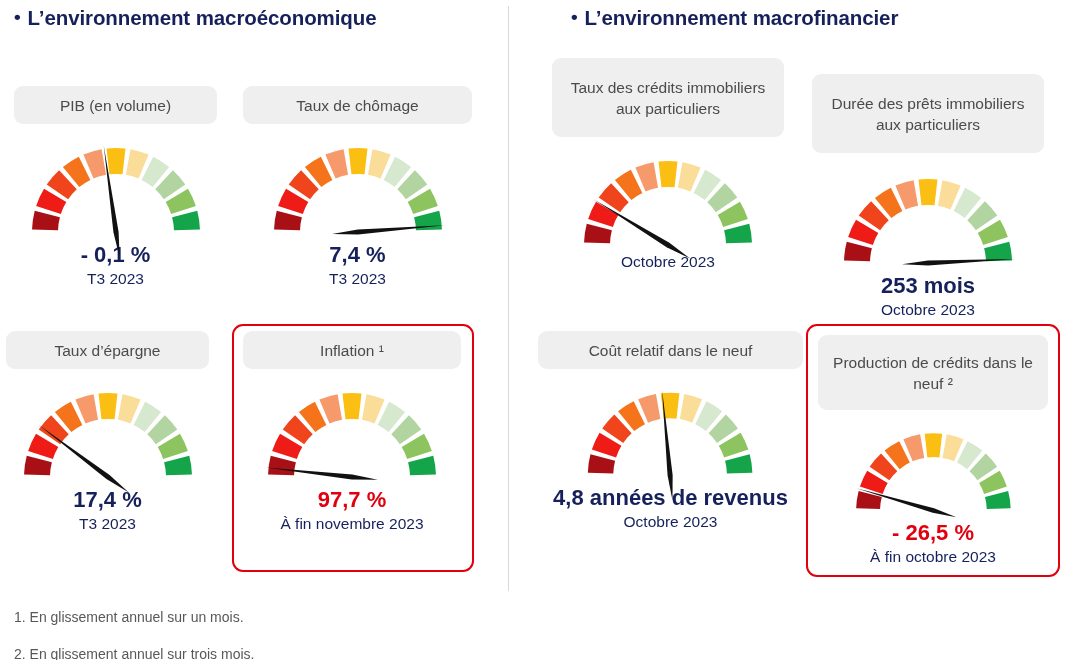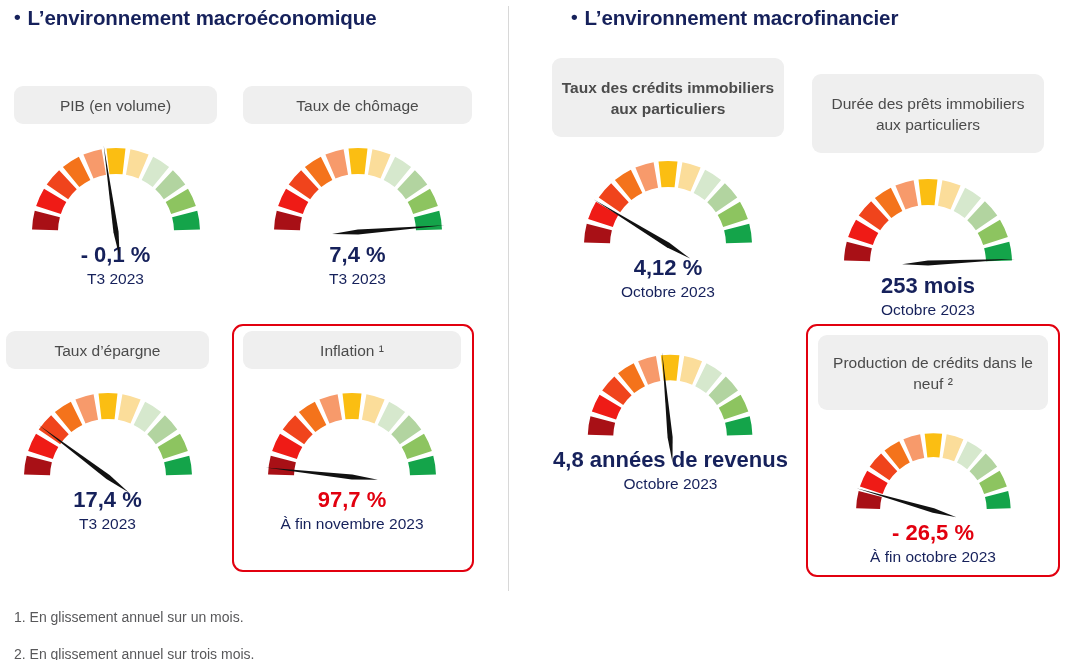--- a/index.html
+++ b/index.html
@@ -163,38 +163,37 @@
             <path d="M151.8673914166432 32.17686684204449 A84 84 0 0 1 164.28693641648758 46.50978582889305 L142.84097990662238 61.209137834235676 A58 58 0 0 0 134.2655797876822 51.312598533792624 Z" fill="#b2d4a0"></path>
             <path d="M166.98145186859347 50.70253371282148 A84 84 0 0 1 174.85986811826734 67.95385893970185 L150.1413375102322 76.01575974407984 A58 58 0 0 0 144.70147867117169 64.10413042075768 Z" fill="#8dc460"></path>
             <path d="M176.26400318032796 72.73590380223877 A84 84 0 0 1 178.96302825002826 91.50803549685068 L152.97447188692428 92.27935784306356 A58 58 0 0 0 151.1108593387979 79.31764786345057 Z" fill="#14a44a"></path>
             <path d="M120.84298484183466 96.85309208836718 L95.28530920883672 91.41570151581654 L8.525396875399366 84.45311493507904 L94.71469079116328 96.58429848418346 Z" fill="#111111"></path>
           </svg>
         </div>
         <div class="value alert" style="color: rgb(226, 0, 15);">97,7 %</div>
         <div class="period">À fin novembre 2023</div>
       </div>
       <div class="card" style="left: 552px; top: 58px; width: 232px;">
-        <div class="card-label" style="width: 232px; height: 79px; margin: 0px auto; font-weight: bold;">Taux des crédits immobiliers aux particuliers</div>
+        <div class="card-label" style="width: 232px; height: 79px; margin: 0px auto;">Taux des crédits immobiliers aux particuliers</div>
         <div class="gauge-wrap" style="margin-top: 14px; width: 190px;">
           <svg width="190" height="100" viewBox="0 0 190 100">
             <path d="M11.036971749971741 91.50803549685075 A84 84 0 0 1 13.735996819671996 72.73590380223882 L38.8891406612021 79.31764786345062 A58 58 0 0 0 37.02552811307573 92.27935784306361 Z" fill="#a81016"></path>
             <path d="M15.140131881732657 67.95385893970187 A84 84 0 0 1 23.01854813140649 50.70253371282154 L45.298521328828286 64.10413042075773 A58 58 0 0 0 39.85866248976779 76.01575974407987 Z" fill="#ef1b16"></path>
             <path d="M25.713063583512408 46.50978582889308 A84 84 0 0 1 38.1326085833568 32.17686684204451 L55.734420212317794 51.31259853379264 A58 58 0 0 0 47.15902009337761 61.2091378342357 Z" fill="#f0441c"></path>
             <path d="M41.89921080847881 28.91308743504861 A84 84 0 0 1 57.85372688448443 18.659742543394998 L69.35138284881069 41.97934604186798 A58 58 0 0 0 58.33516936775918 49.059036562295475 Z" fill="#f4731b"></path>
             <path d="M62.387268171189014 16.589343610443024 A84 84 0 0 1 80.58421531603861 11.246237838116002 L85.04624390869333 36.86049755488962 A58 58 0 0 0 72.48168516582099 40.54978487387732 Z" fill="#f79a6b"></path>
             <path d="M85.51741511128522 10.53695078761909 A84 84 0 0 1 104.48258488871468 10.536950787619077 L101.5474990898268 36.370751734308406 A58 58 0 0 0 88.45250091017313 36.37075173430841 Z" fill="#fbbe12"></path>
             <path d="M109.41578468396136 11.246237838116002 A84 84 0 0 1 127.61273182881095 16.58934361044301 L117.518314834179 40.549784873877314 A58 58 0 0 0 104.95375609130666 36.86049755488962 Z" fill="#fbdd9a"></path>
             <path d="M132.14627311551556 18.659742543394984 A84 84 0 0 1 148.1007891915212 28.913087435048595 L131.6648306322408 49.05903656229546 A58 58 0 0 0 120.6486171511893 41.97934604186796 Z" fill="#d6e8cd"></path>
             <path d="M151.8673914166432 32.17686684204449 A84 84 0 0 1 164.28693641648758 46.50978582889305 L142.84097990662238 61.209137834235676 A58 58 0 0 0 134.2655797876822 51.312598533792624 Z" fill="#b2d4a0"></path>
             <path d="M166.98145186859347 50.70253371282148 A84 84 0 0 1 174.85986811826734 67.95385893970185 L150.1413375102322 76.01575974407984 A58 58 0 0 0 144.70147867117169 64.10413042075768 Z" fill="#8dc460"></path>
             <path d="M176.26400318032796 72.73590380223877 A84 84 0 0 1 178.96302825002826 91.50803549685068 L152.97447188692428 92.27935784306356 A58 58 0 0 0 151.1108593387979 79.31764786345057 Z" fill="#14a44a"></path>
             <path d="M117.1686442732064 107.58496268261467 L96.35849626826146 91.78313557267936 L20.820305701193973 48.54262486971246 L93.64150373173854 96.21686442732064 Z" fill="#111111"></path>
           </svg>
         </div>
-        <div class="value" style="color: rgb(22, 33, 91);">4,12 %</div>
         <div class="period">Octobre 2023</div>
       </div>
       <div class="card" style="left: 812px; top: 58px; width: 232px;">
         <div class="card-label" style="width: 232px; height: 79px; margin: 16px auto;">Durée des prêts immobiliers aux particuliers</div>
         <div class="gauge-wrap" style="margin-top: 14px; width: 190px;">
           <svg width="190" height="100" viewBox="0 0 190 100">
             <path d="M11.036971749971741 91.50803549685075 A84 84 0 0 1 13.735996819671996 72.73590380223882 L38.8891406612021 79.31764786345062 A58 58 0 0 0 37.02552811307573 92.27935784306361 Z" fill="#a81016"></path>
             <path d="M15.140131881732657 67.95385893970187 A84 84 0 0 1 23.01854813140649 50.70253371282154 L45.298521328828286 64.10413042075773 A58 58 0 0 0 39.85866248976779 76.01575974407987 Z" fill="#ef1b16"></path>
             <path d="M25.713063583512408 46.50978582889308 A84 84 0 0 1 38.1326085833568 32.17686684204451 L55.734420212317794 51.31259853379264 A58 58 0 0 0 47.15902009337761 61.2091378342357 Z" fill="#f0441c"></path>
             <path d="M41.89921080847881 28.91308743504861 A84 84 0 0 1 57.85372688448443 18.659742543394998 L69.35138284881069 41.97934604186798 A58 58 0 0 0 58.33516936775918 49.059036562295475 Z" fill="#f4731b"></path>
@@ -205,20 +204,21 @@
             <path d="M151.8673914166432 32.17686684204449 A84 84 0 0 1 164.28693641648758 46.50978582889305 L142.84097990662238 61.209137834235676 A58 58 0 0 0 134.2655797876822 51.312598533792624 Z" fill="#b2d4a0"></path>
             <path d="M166.98145186859347 50.70253371282148 A84 84 0 0 1 174.85986811826734 67.95385893970185 L150.1413375102322 76.01575974407984 A58 58 0 0 0 144.70147867117169 64.10413042075768 Z" fill="#8dc460"></path>
             <path d="M176.26400318032796 72.73590380223877 A84 84 0 0 1 178.96302825002826 91.50803549685068 L152.97447188692428 92.27935784306356 A58 58 0 0 0 151.1108593387979 79.31764786345057 Z" fill="#14a44a"></path>
             <path d="M69.02886325098878 95.22476771845069 L95.12247677184507 96.59711367490112 L181.9034191216914 89.90173878826117 L94.87752322815493 91.40288632509888 Z" fill="#111111"></path>
           </svg>
         </div>
         <div class="value" style="color: rgb(22, 33, 91);">253 mois</div>
         <div class="period">Octobre 2023</div>
       </div>
       <div class="card" style="left: 538px; top: 331px; width: 265px;">
+        <div class="card-label" style="width: 265px; height: 38px; margin: 0px auto;">Coût relatif dans le neuf</div>
         <div class="gauge-wrap" style="margin-top: 14px; width: 186.2px;">
           <svg width="186.2" height="98" viewBox="0 0 186.2 98">
             <path d="M10.81623231497231 89.67787478691373 A82.32 82.32 0 0 1 13.461276883278558 71.28118572619405 L38.11135784797805 77.73129490618162 A56.839999999999996 56.839999999999996 0 0 0 36.28501755081421 90.43377068620235 Z" fill="#a81016"></path>
             <path d="M14.837329244098015 66.59478176090784 A82.32 82.32 0 0 1 22.558177168778357 49.68848303856512 L44.39255090225172 62.82204781234258 A56.839999999999996 56.839999999999996 0 0 0 39.06148923997243 74.49544454919828 Z" fill="#ef1b16"></path>
             <path d="M25.198802311842158 45.57959011231522 A82.32 82.32 0 0 1 37.369956411689664 31.533329505203625 L54.619731808071435 50.286346563116794 A56.839999999999996 56.839999999999996 0 0 0 46.21583969151006 59.98495507755099 Z" fill="#f0441c"></path>
             <path d="M41.06122659230923 28.334825686347656 A82.32 82.32 0 0 1 56.69665234679474 18.286547692527108 L67.96435519183446 41.13975912103062 A56.839999999999996 56.839999999999996 0 0 0 57.168465980403994 48.07785583104957 Z" fill="#f4731b"></path>
             <path d="M61.13952280776523 16.25755673823417 A82.32 82.32 0 0 1 78.97253100971783 11.021313081353682 L83.34531903051945 36.12328760379183 A56.839999999999996 56.839999999999996 0 0 0 71.03205146250457 39.738789176399784 Z" fill="#f79a6b"></path>
             <path d="M83.8070668090595 10.32621177186671 A82.32 82.32 0 0 1 102.39293319094038 10.32621177186671 L99.51654910803026 35.643336699622246 A56.839999999999996 56.839999999999996 0 0 0 86.68345089196966 35.64333669962225 Z" fill="#fbbe12"></path>
             <path d="M107.22746899028213 11.021313081353682 A82.32 82.32 0 0 1 125.06047719223473 16.257556738234157 L115.1679485374954 39.73878917639978 A56.839999999999996 56.839999999999996 0 0 0 102.85468096948051 36.12328760379183 Z" fill="#fbdd9a"></path>
             <path d="M129.50334765320522 18.286547692527094 A82.32 82.32 0 0 1 145.13877340769073 28.334825686347635 L129.031534019596 48.07785583104956 A56.839999999999996 56.839999999999996 0 0 0 118.2356448081655 41.139759121030615 Z" fill="#d6e8cd"></path>

